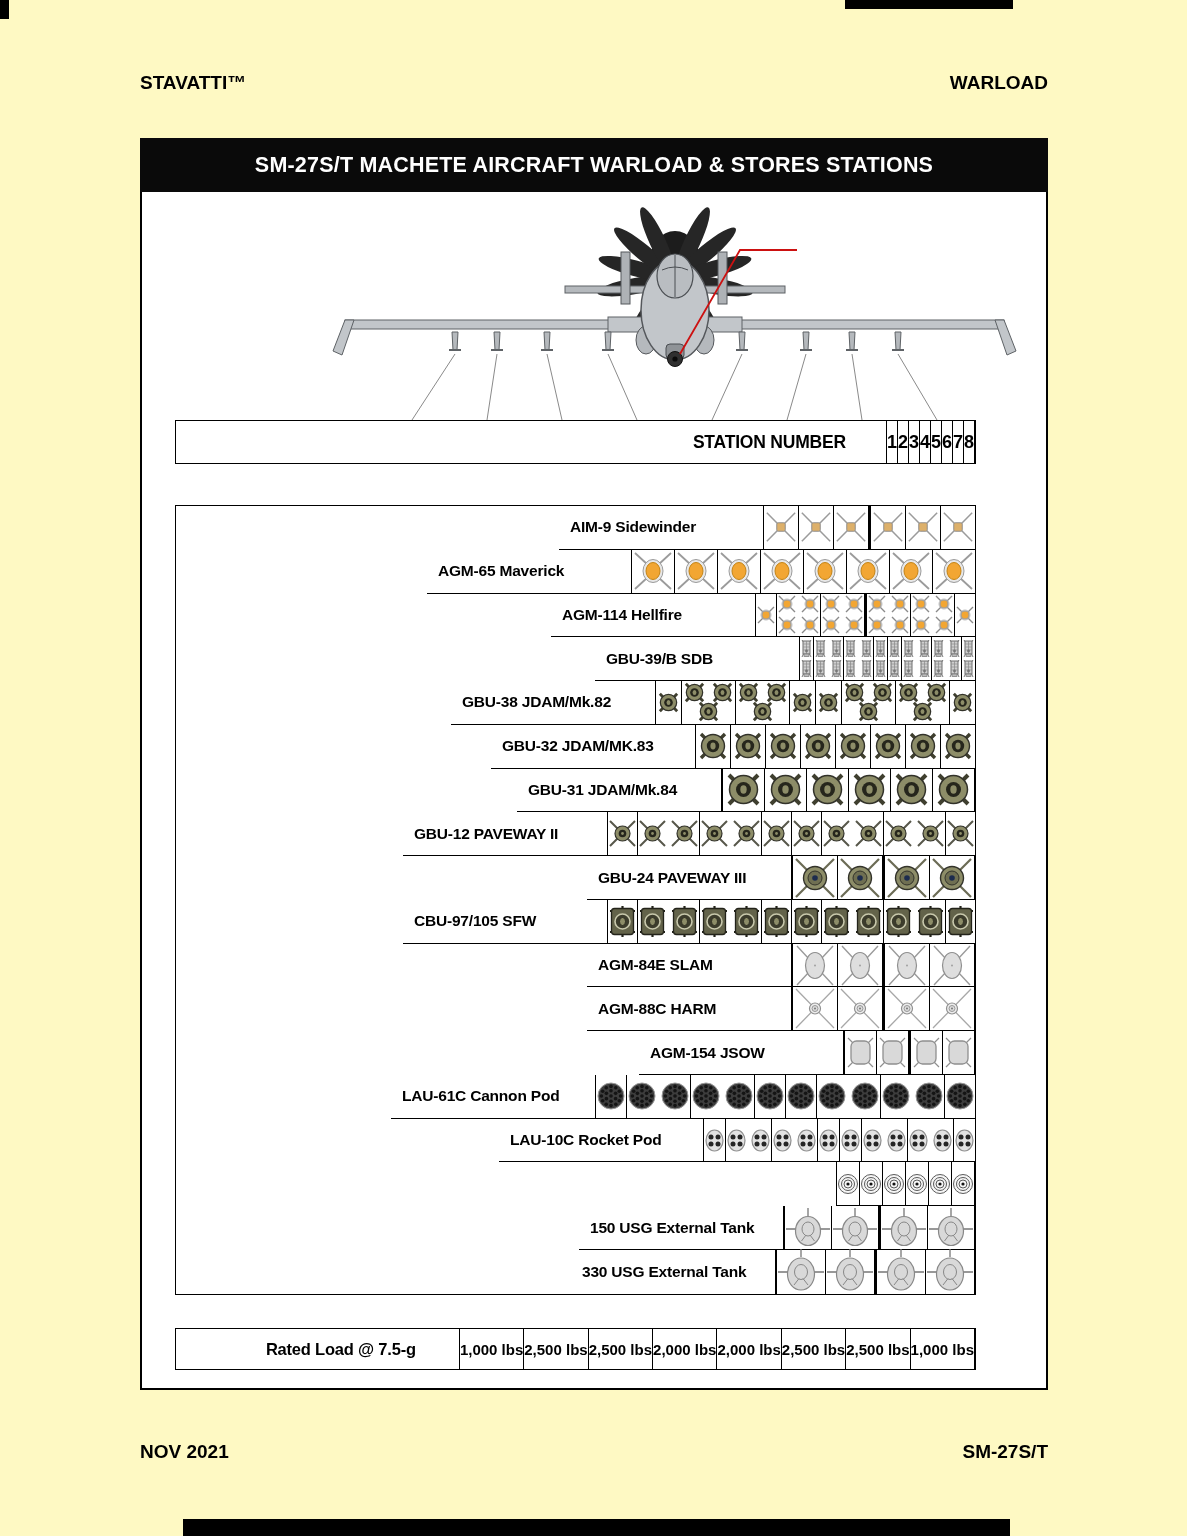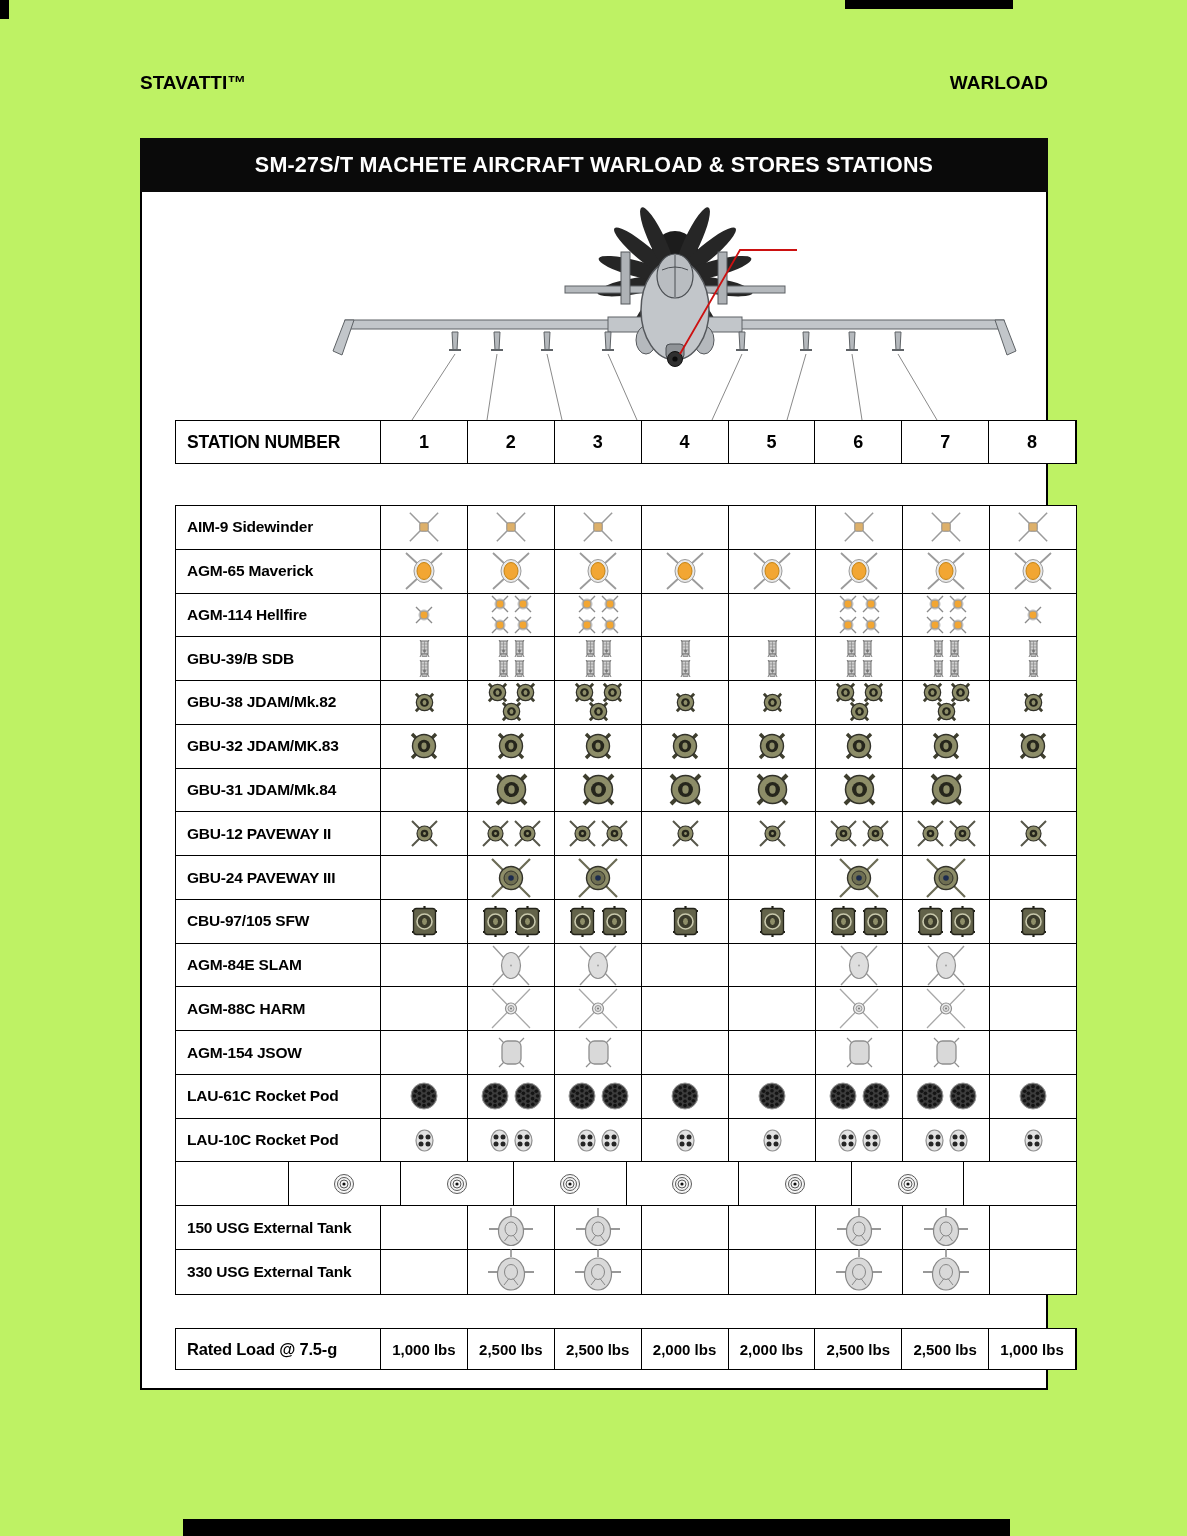--- a/index.html
+++ b/index.html
@@ -1,20 +1,20 @@
 <!DOCTYPE html>
 <html><head>
 <meta charset="utf-8">
 <style>
   * { box-sizing: border-box; margin: 0; padding: 0; }
   html,body { background:#888; }
   .page {
     position: relative;
     width: 1187px; height: 1536px;
-    background: #bef264;
+    background: #fef9c3;
     font-family: "Liberation Sans", "DejaVu Sans", sans-serif;
     overflow: hidden;
     margin: 0 auto;
   }
   
   .mark { position: absolute; background: #000; }
   .mark-tl { left:0; top:0; width:9px; height:19px; }
   .mark-tr { left:845px; top:0; width:168px; height:9px; }
   .bottom-bar { left:183px; top:1519px; width:827px; height:17px; }
 
@@ -36,22 +36,22 @@
 
   
   .diagram { position:absolute; left:140px; top:194px; width:908px; height:228px; }
   .annotation {
     position:absolute; left:800px; top:241px; width:260px;
     color:#cc1111; font-weight:bold; font-size:15px; line-height:18px;
   }
 
   
   .grid-table {
-    position:absolute; left:175px; width:902px;
-    border:1.6px solid #000; background:#fff; display:flex; flex-direction:column;
+    position:absolute; left:175px; width:801px;
+    border:1.6px solid #000; background:#fff; display:flex; flex-direction:column;align-items:flex-end;
   }
   .g-row { display:flex; }
   .g-label {
     width:205px; flex:0 0 205px; border-right:1.4px solid #000;
     display:flex; align-items:center; padding-left:11px;
     font-weight:bold; font-size:15.5px; letter-spacing:-0.2px; color:#000;
   }
   .g-cell {
     flex:1 1 0; border-right:1.4px solid #000;
     display:flex; flex-direction:column; align-items:center; justify-content:center;
@@ -1136,21 +1136,21 @@
         <div class="g-cell">
           <div class="ic-line">
             <svg class="ic ic-jsow">
               <use href="#sym-jsow"></use>
             </svg>
           </div>
         </div>
         <div class="g-cell"></div>
       </div>
       <div class="g-row">
-        <div class="g-label">LAU-61C Rocket Pod</div>
+        <div class="g-label">LAU-61C Cannon Pod</div>
         <div class="g-cell">
           <div class="ic-line">
             <svg class="ic ic-lau61">
               <use href="#sym-lau61"></use>
             </svg>
           </div>
         </div>
         <div class="g-cell">
           <div class="ic-line">
             <svg class="ic ic-lau61">
@@ -1411,14 +1411,18 @@
           <div class="g-cell">2,500 lbs</div>
           <div class="g-cell">2,000 lbs</div>
           <div class="g-cell">2,000 lbs</div>
           <div class="g-cell">2,500 lbs</div>
           <div class="g-cell">2,500 lbs</div>
           <div class="g-cell">1,000 lbs</div>
         </div>
     </div>
   </div>
 
+  <div class="ftr">
+    <span>NOV 2021</span>
+    <span>SM-27S/T</span>
+  </div>
 
 </div>
 
 </body></html>

